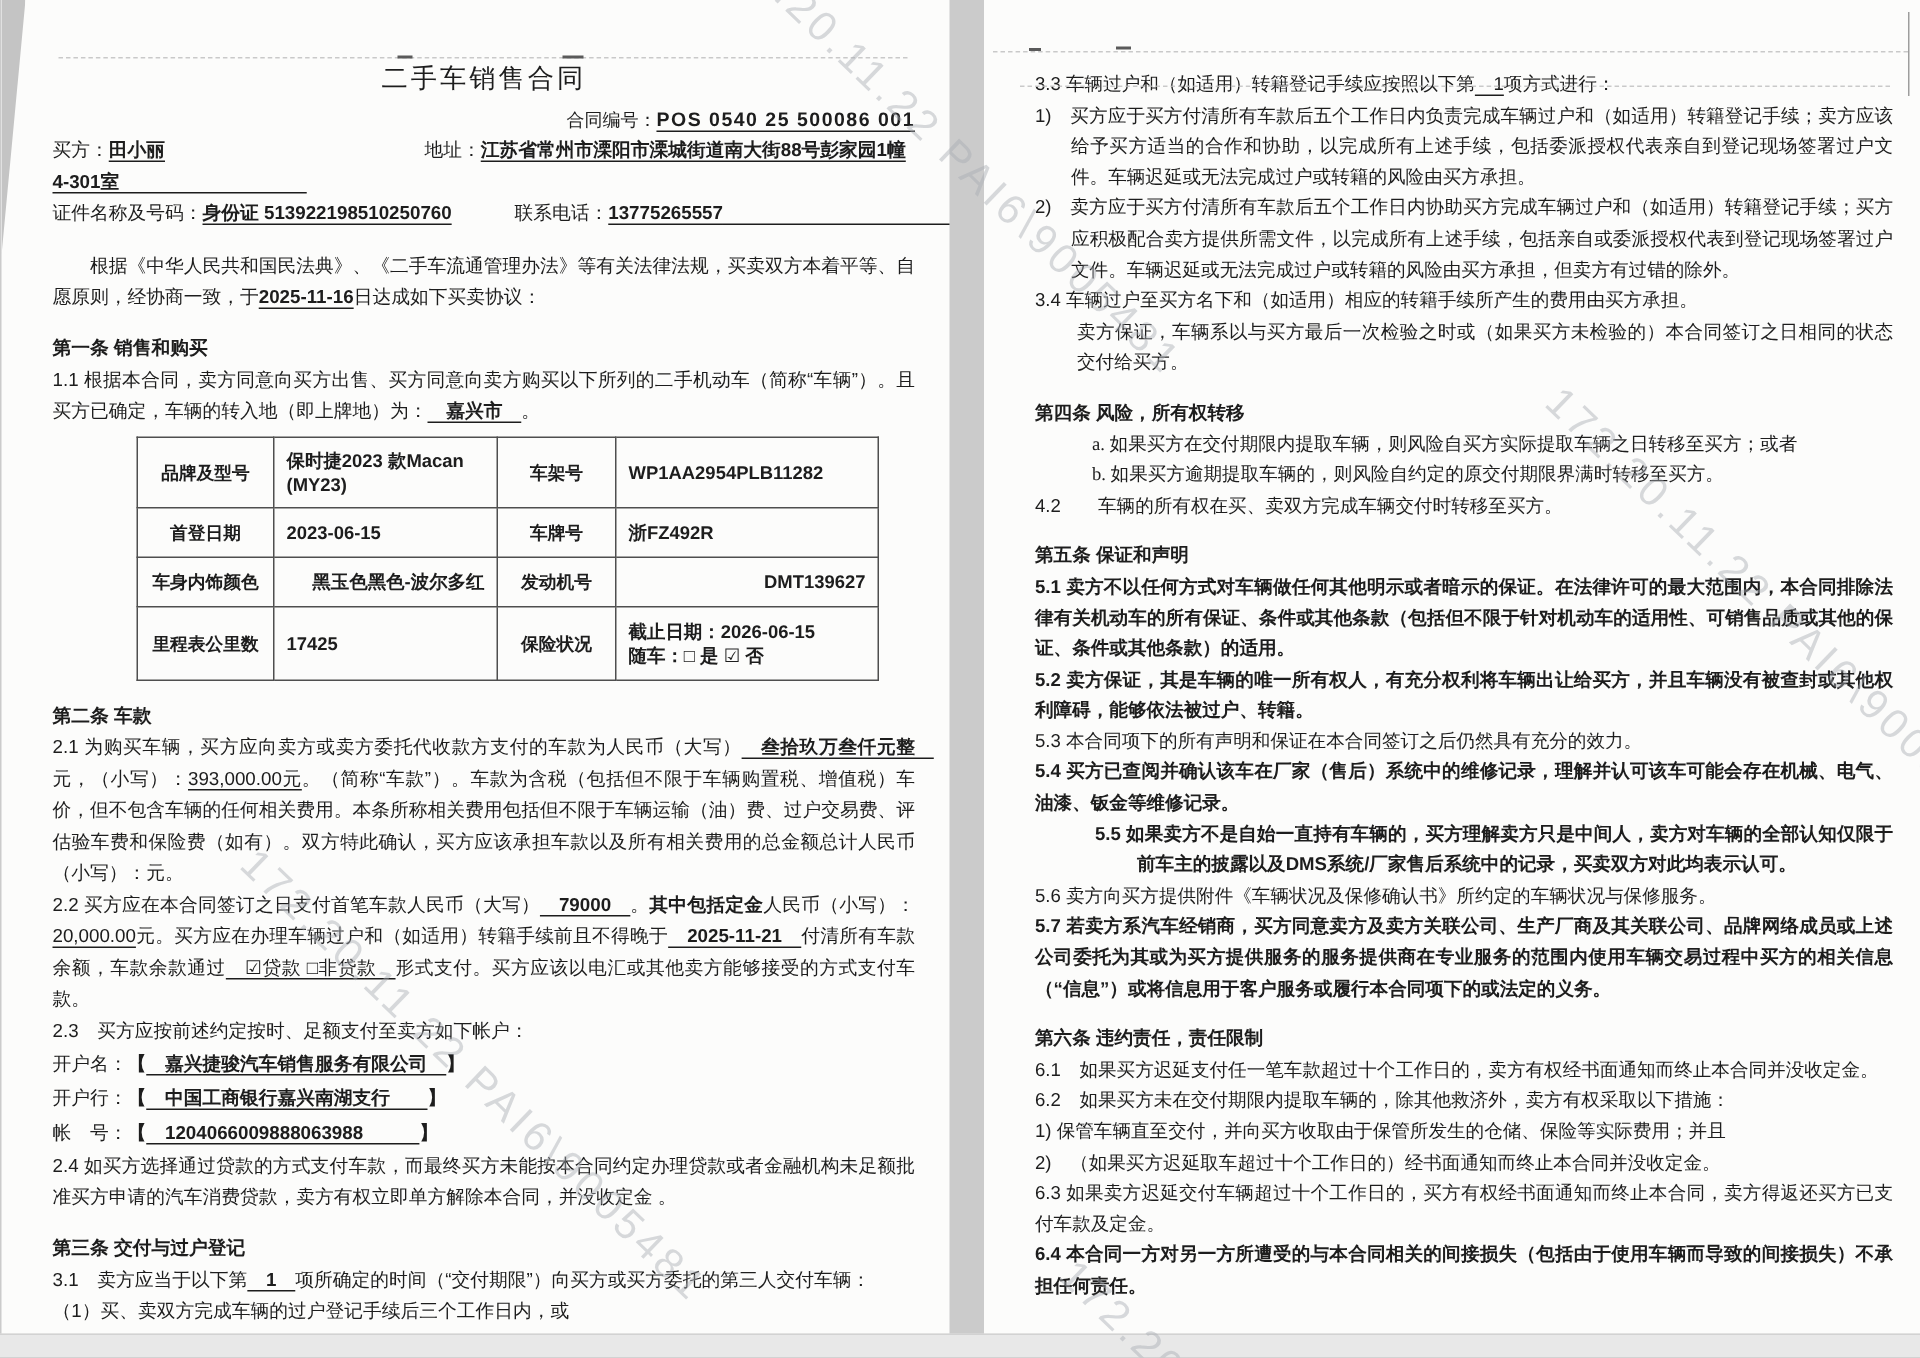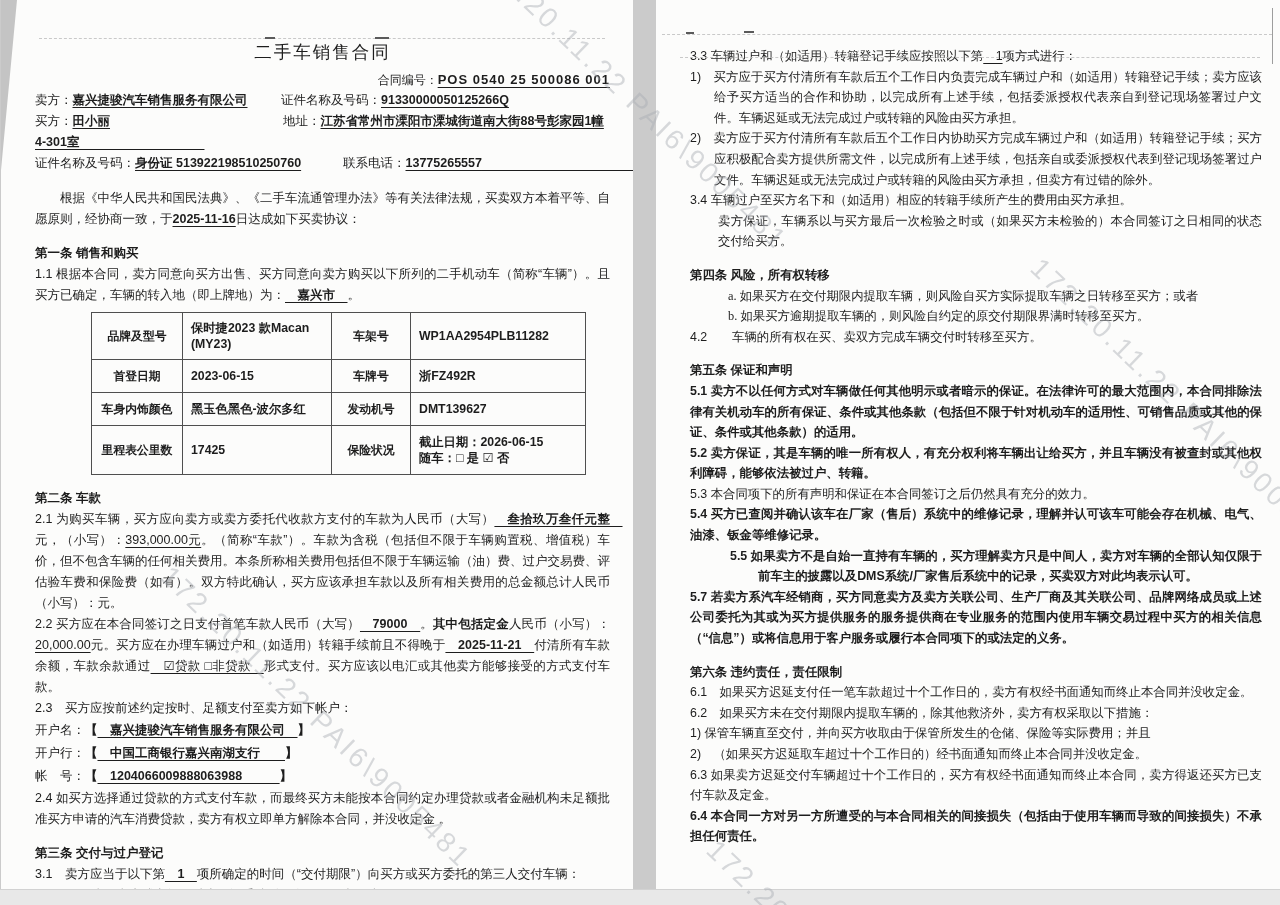--- a/index.html
+++ b/index.html
@@ -66,21 +66,21 @@
   table.veh{
     border-collapse:collapse;margin:6px 0 8px 56px;width:482px;
     table-layout:fixed;
   }
   table.veh td{
     border:1px solid #4f4f4f;padding:3px 8px;vertical-align:middle;
     font-size:12.3px;line-height:16px;font-weight:700;word-break:break-all;
   }
   table.veh td.lbl{text-align:center;font-size:11.8px;padding:3px 2px;}
   .c1{width:86px;}.c2{width:132px;border-radius:20px;}.c3{width:74px;}.c4{width:158px;}
-  .r1 td{height:40px;}.r2 td{height:26px;}.r3 td{height:26px;}.r4 td{height:42px;}
+  .r1 td{height:40px;}.r2 td{height:26px;}.r3 td{height:26px;text-align:right;}.r4 td{height:42px;}
   .bracket{font-weight:700;}
   .acct{line-height:23px;}
 </style>
 </head>
 <body>
 
 <div class="wm" id="wm1">172.20.11.22  PAI6\9005481</div>
 <div class="wm" id="wm2">172.20.11.22  PAI6\9005481</div>
 <div class="wm" id="wm3">172.20.11.22  PAI6\9005481</div>
 <div class="wm" id="wm4">172.20.11.22  PAI6\9005481</div>
@@ -89,21 +89,20 @@
   <div class="corner-wedge"></div>
   <div class="scanline" style="top:38px;left:38px;width:566px;"></div>
   <div class="tick" style="top:37px;left:264px;width:10px;"></div>
   <div class="tick" style="top:37px;left:374px;width:14px;"></div>
 
   <div class="inner-l">
     <h1 class="title">二手车销售合同</h1>
 
     <p class="cno"><span>合同编号：</span><span class="bu">POS 0540 25 500086 001</span></p>
 
-    <p><span class="grp g246"><span>卖方：</span><span class="bu">嘉兴捷骏汽车销售服务有限公司</span></span><span>证件名称及号码：</span><span class="bu">91330000050125266Q</span></p>
 
     <p><span class="grp g270"><span>买方：</span><span class="bu">田小丽</span></span><span>地址：</span><span class="bu">江苏省常州市溧阳市溧城街道南大街88号彭家园1幢</span><br><span class="bu">4-301室　　　　　　　　　　</span></p>
 
     <p><span class="grp g312"><span>证件名称及号码：</span><span class="bu">身份证 513922198510250760</span></span><span>联系电话：</span><span class="bu">13775265557　　　　　　　　　　　　　　</span></p>
 
     <p class="indent2 sp"><span>根据《中华人民共和国民法典》、《二手车流通管理办法》等有关法律法规，买卖双方本着平等、自愿原则，经协商一致，于</span><span class="bu">2025-11-16</span><span>日达成如下买卖协议：</span></p>
 
     <p class="hd">第一条 销售和购买</p>
     <p><span>1.1 根据本合同，卖方同意向买方出售、买方同意向卖方购买以下所列的二手机动车（简称“车辆”）。且买方已确定，车辆的转入地（即上牌地）为：</span><span class="bu">　嘉兴市　</span><span>。</span></p>
 
@@ -173,20 +172,21 @@
     <p class="ind38">a. 如果买方在交付期限内提取车辆，则风险自买方实际提取车辆之日转移至买方；或者</p>
     <p class="ind38">b. 如果买方逾期提取车辆的，则风险自约定的原交付期限界满时转移至买方。</p>
     <p>4.2　　车辆的所有权在买、卖双方完成车辆交付时转移至买方。</p>
 
     <p class="hd">第五条 保证和声明</p>
     <p class="b">5.1 卖方不以任何方式对车辆做任何其他明示或者暗示的保证。在法律许可的最大范围内，本合同排除法律有关机动车的所有保证、条件或其他条款（包括但不限于针对机动车的适用性、可销售品质或其他的保证、条件或其他条款）的适用。</p>
     <p class="b">5.2 卖方保证，其是车辆的唯一所有权人，有充分权利将车辆出让给买方，并且车辆没有被查封或其他权利障碍，能够依法被过户、转籍。</p>
     <p>5.3 本合同项下的所有声明和保证在本合同签订之后仍然具有充分的效力。</p>
     <p class="b">5.4 买方已查阅并确认该车在厂家（售后）系统中的维修记录，理解并认可该车可能会存在机械、电气、油漆、钣金等维修记录。</p>
     <p class="b hang55">5.5 如果卖方不是自始一直持有车辆的，买方理解卖方只是中间人，卖方对车辆的全部认知仅限于前车主的披露以及DMS系统/厂家售后系统中的记录，买卖双方对此均表示认可。</p>
+    <p>5.6 卖方向买方提供附件《车辆状况及保修确认书》所约定的车辆状况与保修服务。</p>
     <p class="b">5.7 若卖方系汽车经销商，买方同意卖方及卖方关联公司、生产厂商及其关联公司、品牌网络成员或上述公司委托为其或为买方提供服务的服务提供商在专业服务的范围内使用车辆交易过程中买方的相关信息（“信息”）或将信息用于客户服务或履行本合同项下的或法定的义务。</p>
 
     <p class="hd">第六条 违约责任，责任限制</p>
     <p>6.1　如果买方迟延支付任一笔车款超过十个工作日的，卖方有权经书面通知而终止本合同并没收定金。</p>
     <p>6.2　如果买方未在交付期限内提取车辆的，除其他救济外，卖方有权采取以下措施：</p>
     <p>1) 保管车辆直至交付，并向买方收取由于保管所发生的仓储、保险等实际费用；并且</p>
     <p>2)　（如果买方迟延取车超过十个工作日的）经书面通知而终止本合同并没收定金。</p>
     <p>6.3 如果卖方迟延交付车辆超过十个工作日的，买方有权经书面通知而终止本合同，卖方得返还买方已支付车款及定金。</p>
     <p class="b">6.4 本合同一方对另一方所遭受的与本合同相关的间接损失（包括由于使用车辆而导致的间接损失）不承担任何责任。</p>
 

